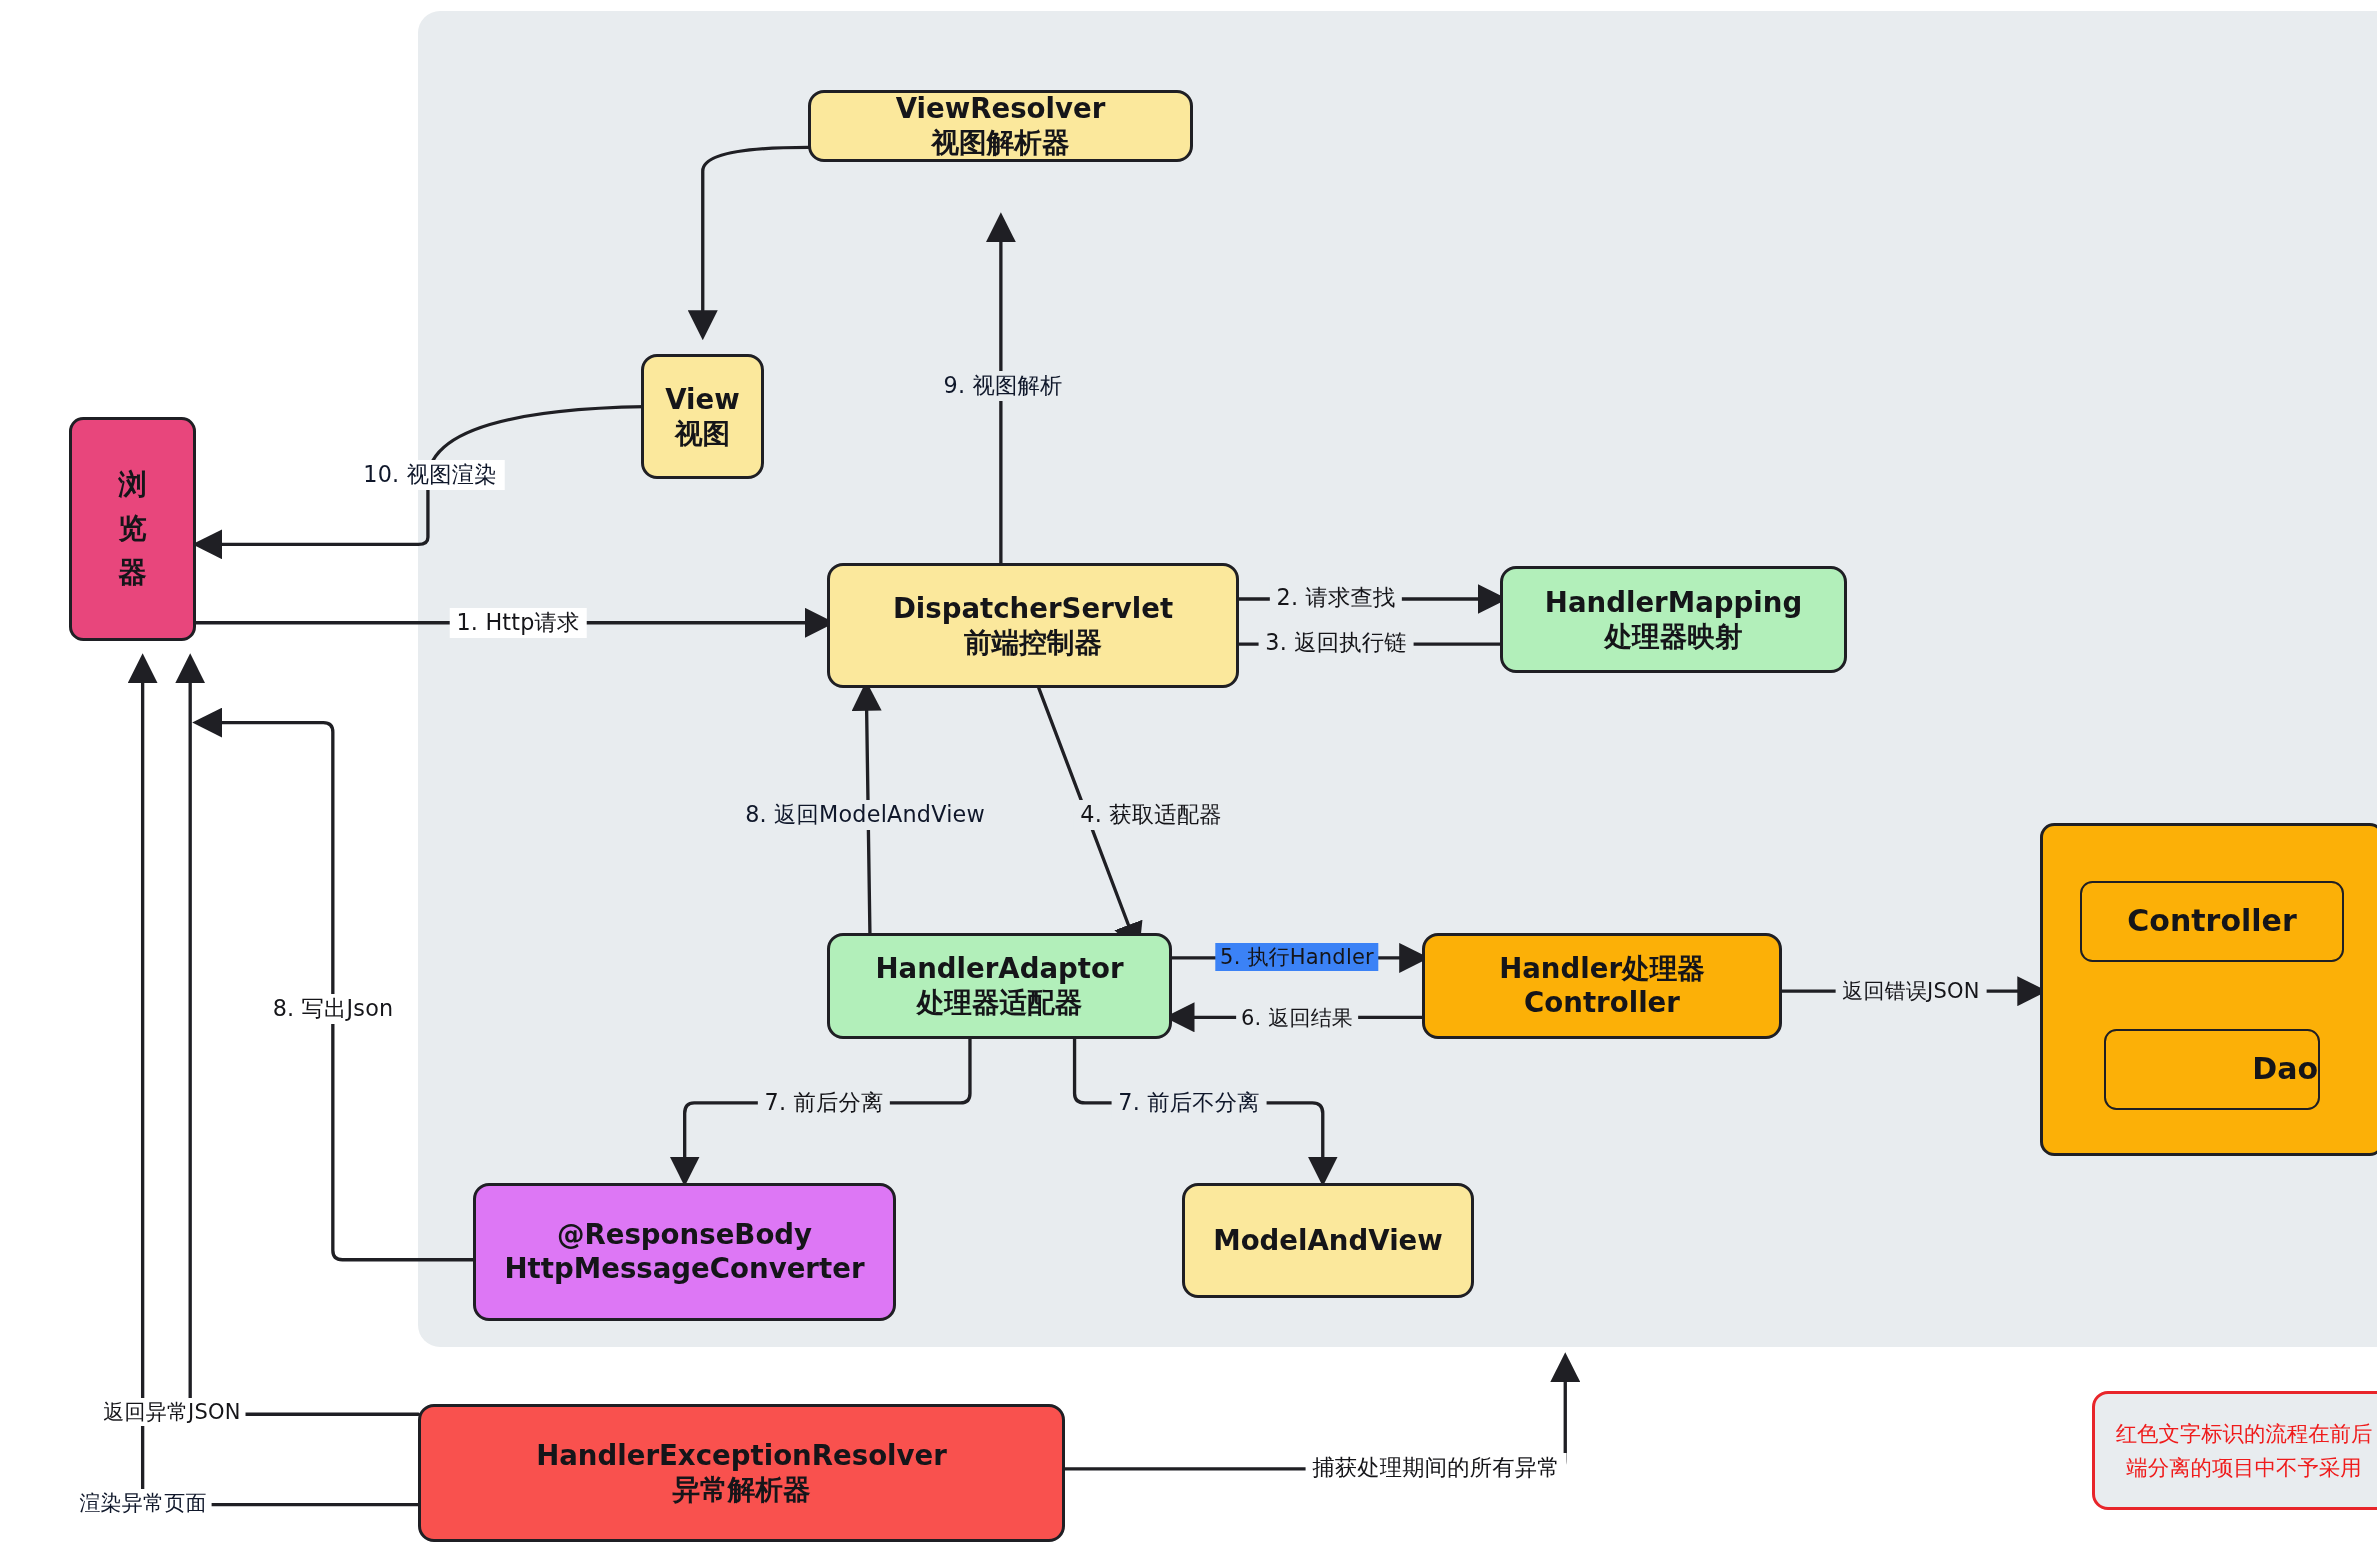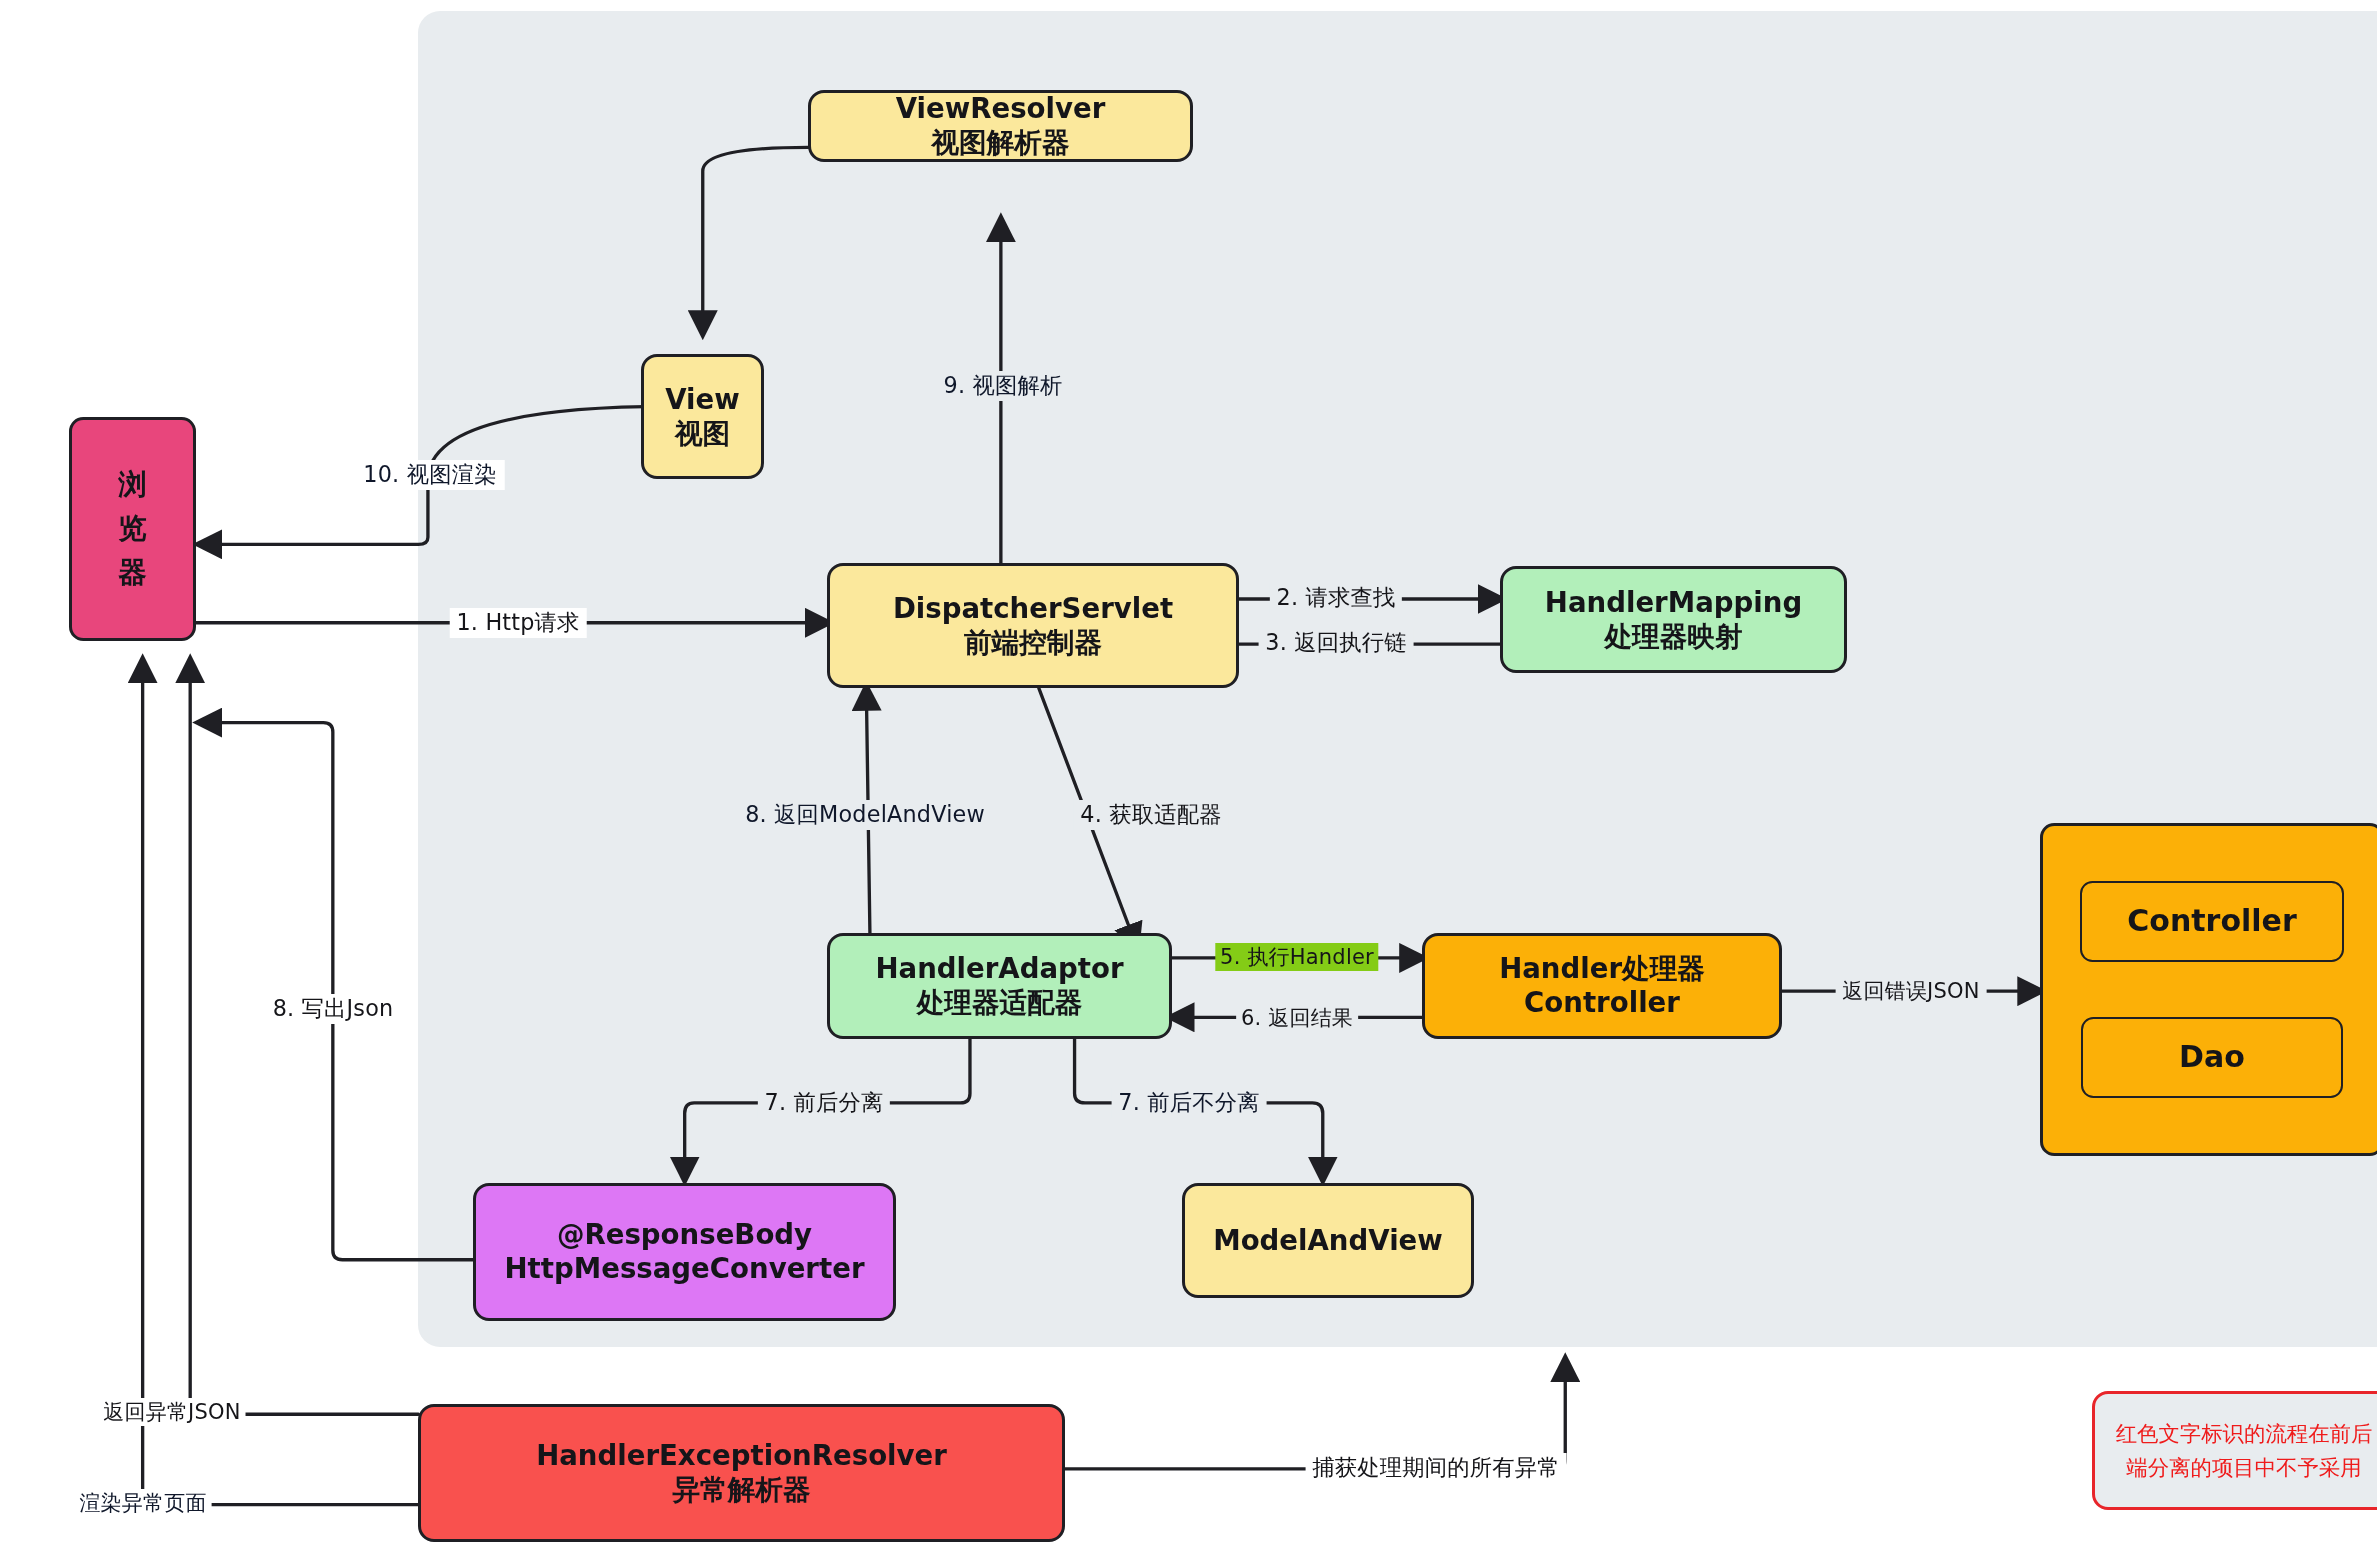--- a/index.html
+++ b/index.html
@@ -131,36 +131,36 @@
   <div class="node" style="left:418px;top:1404px;width:647px;height:138px;background:#f9514e;font-size:27.6px;">
     <span>HandlerExceptionResolver</span>
     <span>异常解析器</span>
   </div>
 
   <div class="node" style="left:2040px;top:823px;width:344px;height:333px;background:#fcb007;
               border-radius:14.3px;justify-content:space-evenly;">
     <div class="sub" style="position:relative;left:0;top:0;width:264px;height:81px;background:#fcb007;">
       <span>Controller</span>
     </div>
-    <div class="sub" style="position:relative;left:0;top:0;width:262px;height:81px;background:#fcb007;">
+    <div class="sub" style="position:relative;left:0;top:12px;width:216px;height:81px;background:#fcb007;justify-content:flex-end;">
       <span>Dao</span>
     </div>
   </div>
 
   <div class="lbl ctr" style="left:518px;top:623px;background:#ffffff;padding:0 6.7px;">1. Http请求</div>
 
   <div class="lbl ctr" style="left:1336px;top:598px;background:#e8ecef;padding:0 6.7px;text-align:center;">2. 请求查找</div>
 
   <div class="lbl ctr" style="left:1336px;top:643px;background:#e8ecef;padding:0 6.7px;">3. 返回执行链</div>
 
   <div class="lbl ctr" style="left:1151px;top:815px;background:#e8ecef;padding:0 6.7px;">4. 获取适配器</div>
 
   <div class="lbl ctr red" style="left:865px;top:815px;background:#e8ecef;padding:0 6.7px;">8. 返回ModelAndView</div>
 
-  <div class="lbl ctr" style="left:1297px;top:957px;background:#84cc16;padding:0 4.8px;font-size:21px;">5. 执行Handler</div>
+  <div class="lbl ctr" style="left:1297px;top:957px;background:#3b82f6;padding:0 4.8px;font-size:21px;">5. 执行Handler</div>
 
   <div class="lbl ctr" style="left:1297px;top:1018px;background:#e8ecef;padding:0 4.8px;font-size:21px;">6. 返回结果</div>
 
   <div class="lbl ctr" style="left:824px;top:1103px;background:#e8ecef;padding:0 6.7px;">7. 前后分离</div>
 
   <div class="lbl ctr red" style="left:1189px;top:1103px;background:#e8ecef;padding:0 6.7px;">7. 前后不分离</div>
 
   <div class="lbl ctr" style="left:333px;top:1009px;background:#ffffff;padding:0 6.7px;">8. 写出Json</div>
 
   <div class="lbl ctr red" style="left:1003px;top:386px;background:#e8ecef;padding:0 7.6px;">9. 视图解析</div>

